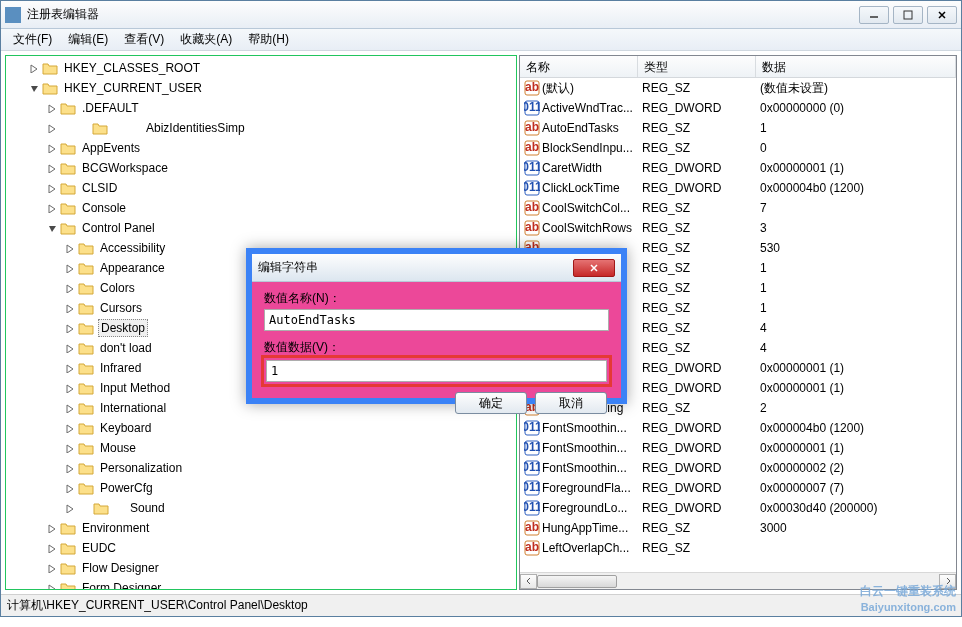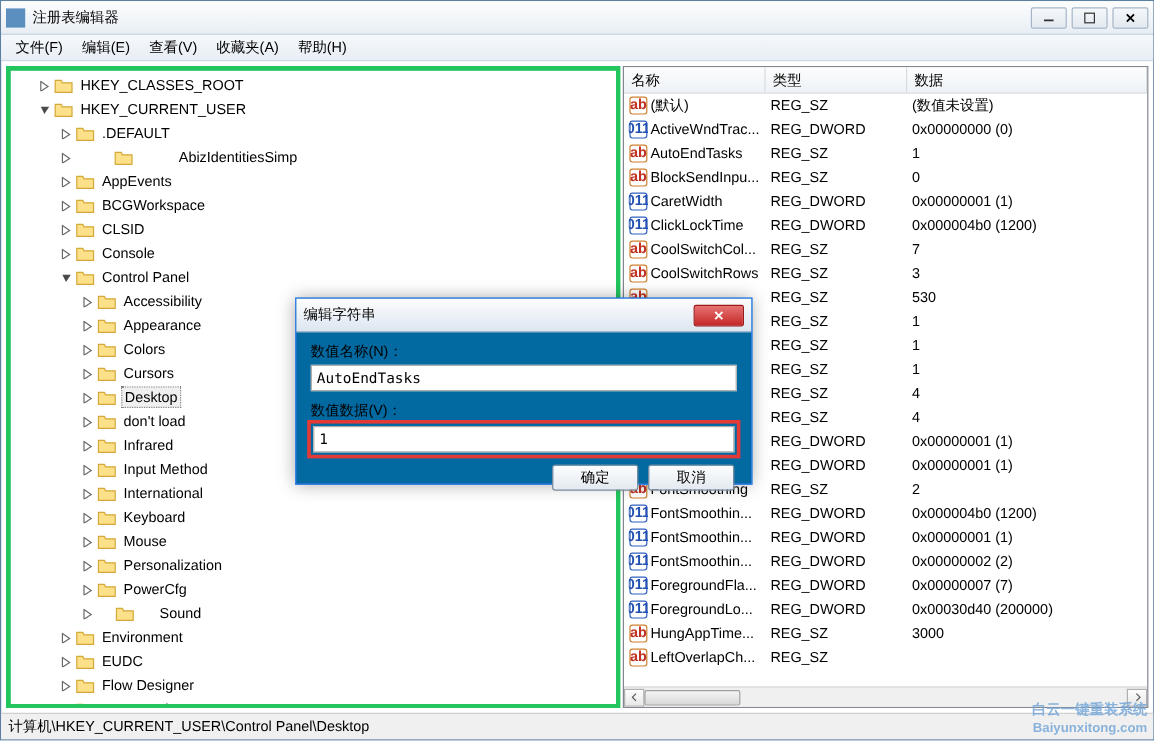--- a/index.html
+++ b/index.html
@@ -10,21 +10,21 @@
 .title-icon { width: 16px; height: 16px; background: #5a8fc0; margin-right: 6px; }
 .title-text { flex: 1; color: #000; }
 .win-controls { display: flex; gap: 4px; }
 .win-btn { width: 30px; height: 18px; border: 1px solid #a5b5c5; background: linear-gradient(#f5f8fb, #e2e9f0); border-radius: 2px; display: flex; align-items: center; justify-content: center; cursor: pointer; }
 .win-btn svg { width: 10px; height: 10px; }
 
 .menubar { height: 22px; background: linear-gradient(#f5f8fb, #e8eef5); display: flex; align-items: flex-end; padding: 0 4px; border-bottom: 1px solid #d0d8e0; }
 .menu-item { padding: 2px 8px; cursor: pointer; }
 
 .content { flex: 1; display: flex; padding: 4px; gap: 2px; overflow: hidden; }
-.tree-pane { width: 512px; border: 4px solid #22c55e; overflow-y: auto; overflow-x: hidden; background: #fff; padding: 2px 0; }
+.tree-pane { width: 512px; border: 1px solid #22c55e; overflow-y: auto; overflow-x: hidden; background: #fff; padding: 2px 0; }
 .list-pane { flex: 1; border: 1px solid #828790; overflow: hidden; display: flex; flex-direction: column; background: #fff; }
 
 .tree-item { display: flex; align-items: center; height: 20px; white-space: nowrap; }
 .tree-toggle { width: 12px; height: 12px; display: inline-flex; align-items: center; justify-content: center; cursor: pointer; color: #6a6a6a; margin-right: 2px; }
 .tree-toggle svg { width: 9px; height: 9px; }
 .folder-icon { width: 16px; height: 14px; margin-right: 4px; }
 .tree-label { cursor: pointer; padding: 1px 2px; }
 .tree-label.selected { border: 1px dotted #888; background: #f0f0f0; }
 
 .list-header { display: flex; height: 22px; background: linear-gradient(#fdfdfd, #eef2f6); border-bottom: 1px solid #d4d8dc; }
@@ -42,21 +42,21 @@
 .cell-data { flex: 1; }
 
 .list-hscroll { height: 17px; background: #f0f0f0; border-top: 1px solid #d8d8d8; display: flex; align-items: center; }
 .hscroll-btn { width: 17px; height: 15px; background: linear-gradient(#fdfdfd, #e8e8e8); border: 1px solid #b0b0b0; display: flex; align-items: center; justify-content: center; }
 .hscroll-track { flex: 1; height: 15px; position: relative; }
 .hscroll-thumb { position: absolute; left: 0; width: 80px; height: 13px; background: linear-gradient(#f5f5f5, #d8d8d8); border: 1px solid #a0a0a0; border-radius: 2px; top: 1px; }
 
 .statusbar { height: 22px; background: #f0f0f0; border-top: 1px solid #d0d0d0; display: flex; align-items: center; padding: 0 6px; }
 
 
-.dialog { position: absolute; left: 246px; top: 248px; width: 381px; height: 156px; border: 1px solid #3b82f6; background: #0369a1; box-shadow: 0 0 14px rgba(0,0,0,0.35); z-index: 100; }
+.dialog { position: absolute; left: 246px; top: 248px; width: 381px; height: 156px; border: 6px solid #3b82f6; background: #ec4899; box-shadow: 0 0 14px rgba(0,0,0,0.35); z-index: 100; }
 .dlg-title { height: 28px; background: linear-gradient(#fdfdfd, #dce6f0); display: flex; align-items: center; padding: 0 6px; border-bottom: 1px solid #b8c8d8; }
 .dlg-title-text { flex: 1; }
 .dlg-close { width: 42px; height: 18px; background: linear-gradient(#e57373, #c62828); border: 1px solid #a01818; border-radius: 2px; display: flex; align-items: center; justify-content: center; cursor: pointer; }
 .dlg-close svg { stroke: #fff; width: 10px; height: 10px; }
 .dlg-body { padding: 8px 12px; }
 .dlg-label { margin-bottom: 2px; }
 .dlg-field { width: 100%; height: 22px; border: 1px solid #adadad; background: #fff; padding: 2px 4px; margin-bottom: 8px; font-family: Consolas, monospace; }
 .dlg-field[readonly] { background: #fff; color: #000; }
 .dlg-highlight { border: 3px solid #e53935; padding: 2px; margin: -3px -3px 5px -3px; }
 .dlg-highlight .dlg-field { margin-bottom: 0; }

